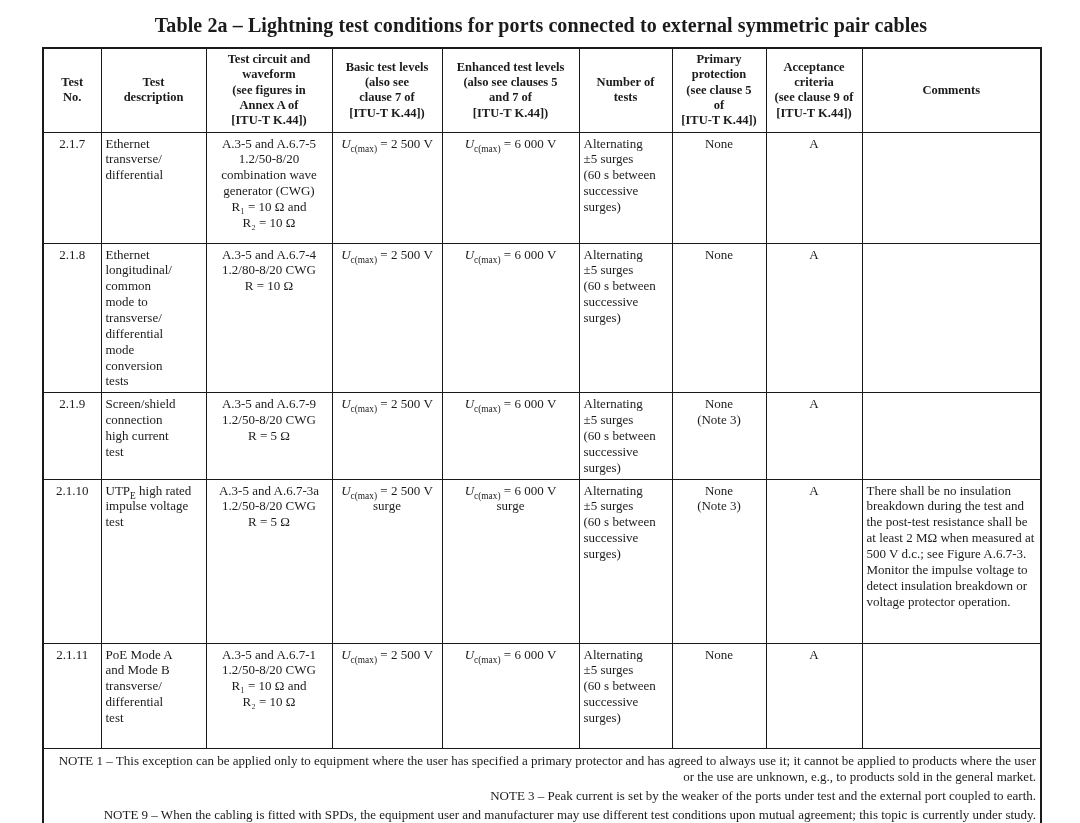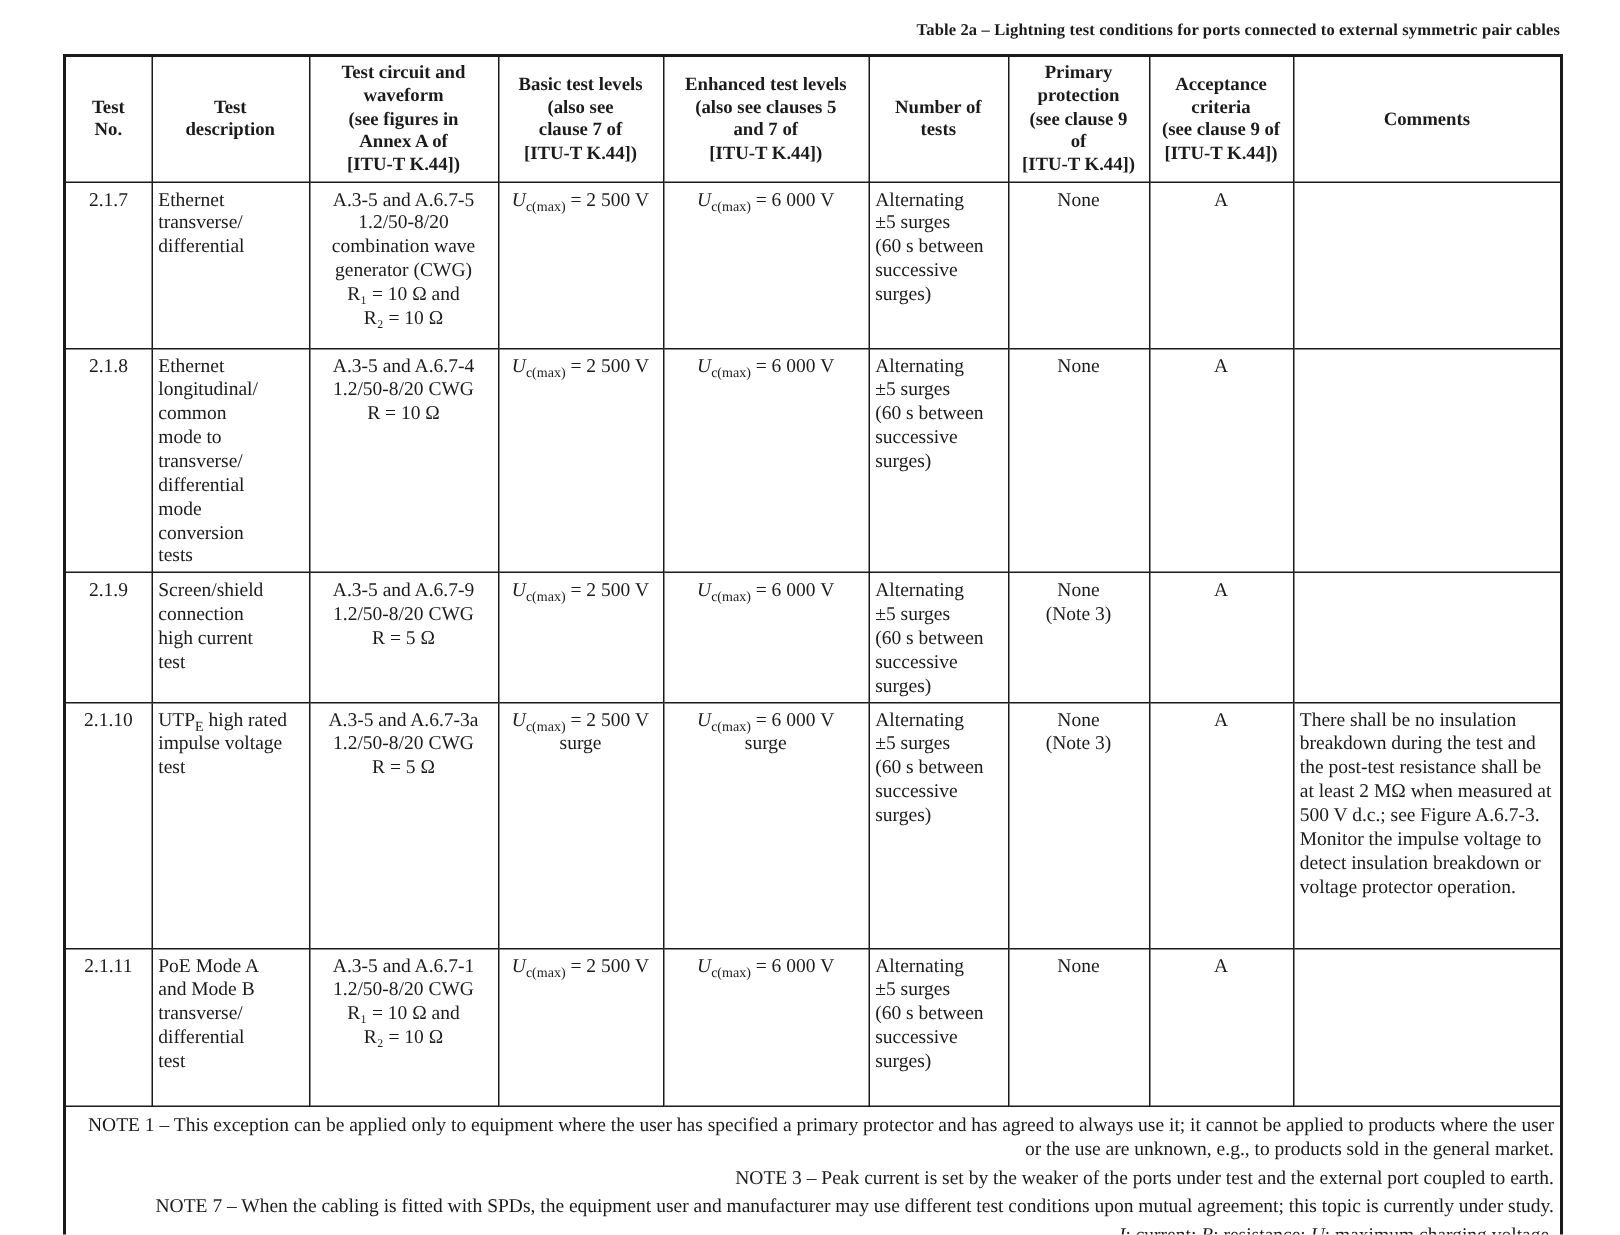--- a/index.html
+++ b/index.html
@@ -11,23 +11,23 @@
   }
   .page {
     width: 1080px;
     height: 823px;
     position: relative;
     overflow: hidden;
   }
   .doc-title {
     width: 998px;
     margin: 14px 0 10px 42px;
-    text-align: right;
+    text-align: center;
     font-weight: bold;
-    font-size: 11px;
+    font-size: 20px;
     letter-spacing: 0.1px;
   }
   table.k-table {
     table-layout: fixed;
     border-collapse: collapse;
     margin-left: 42px;
     width: 998px;
     border: 2px solid #1a1a1a;
   }
   table.k-table th, table.k-table td {
@@ -100,21 +100,21 @@
 clause 7 of
 [ITU-T K.44])</th>
       <th class="pre">Enhanced test levels
 (also see clauses 5
 and 7 of
 [ITU-T K.44])</th>
       <th class="pre">Number of
 tests</th>
       <th class="pre">Primary
 protection
-(see clause 9
+(see clause 5
 of
 [ITU-T K.44])</th>
       <th class="pre">Acceptance
 criteria
 (see clause 9 of
 [ITU-T K.44])</th>
       <th class="pre">Comments</th>
     </tr>
 
     <tr class="h-r1">
@@ -149,21 +149,21 @@
       <td class="c-left pre">Ethernet
 longitudinal/
 common
 mode to
 transverse/
 differential
 mode
 conversion
 tests</td>
       <td class="c-center pre">A.3-5 and A.6.7-4
-1.2/50-8/20 CWG
+1.2/80-8/20 CWG
 R = 10 Ω</td>
       <td class="c-center">
         <div class="nowrap"><span class="var">U</span><sub>c(max)</sub><span>&nbsp;=&nbsp;2&nbsp;500&nbsp;V</span></div>
       </td>
       <td class="c-center">
         <div class="nowrap"><span class="var">U</span><sub>c(max)</sub><span>&nbsp;=&nbsp;6&nbsp;000&nbsp;V</span></div>
       </td>
       <td class="c-left pre">Alternating
 ±5 surges
 (60 s between
@@ -249,20 +249,20 @@
 surges)</td>
       <td class="c-center pre">None</td>
       <td class="c-center">A</td>
       <td class="c-left"></td>
     </tr>
 
     <tr>
       <td colspan="9" class="notes-cell">
         <p>NOTE 1 – This exception can be applied only to equipment where the user has specified a primary protector and has agreed to always use it; it cannot be applied to products where the user or the use are unknown, e.g., to products sold in the general market.</p>
         <p>NOTE 3 – Peak current is set by the weaker of the ports under test and the external port coupled to earth.</p>
-        <p>NOTE 7 – When the cabling is fitted with SPDs, the equipment user and manufacturer may use different test conditions upon mutual agreement; this topic is currently under study.</p>
+        <p>NOTE 9 – When the cabling is fitted with SPDs, the equipment user and manufacturer may use different test conditions upon mutual agreement; this topic is currently under study.</p>
         <p><span class="var">I</span><span>: current; </span><span class="var">R</span><span>: resistance; </span><span class="var">U</span><span>: maximum charging voltage.</span></p>
       </td>
     </tr>
   </tbody>
     </table>
 
 </div>
 
 </body></html>

